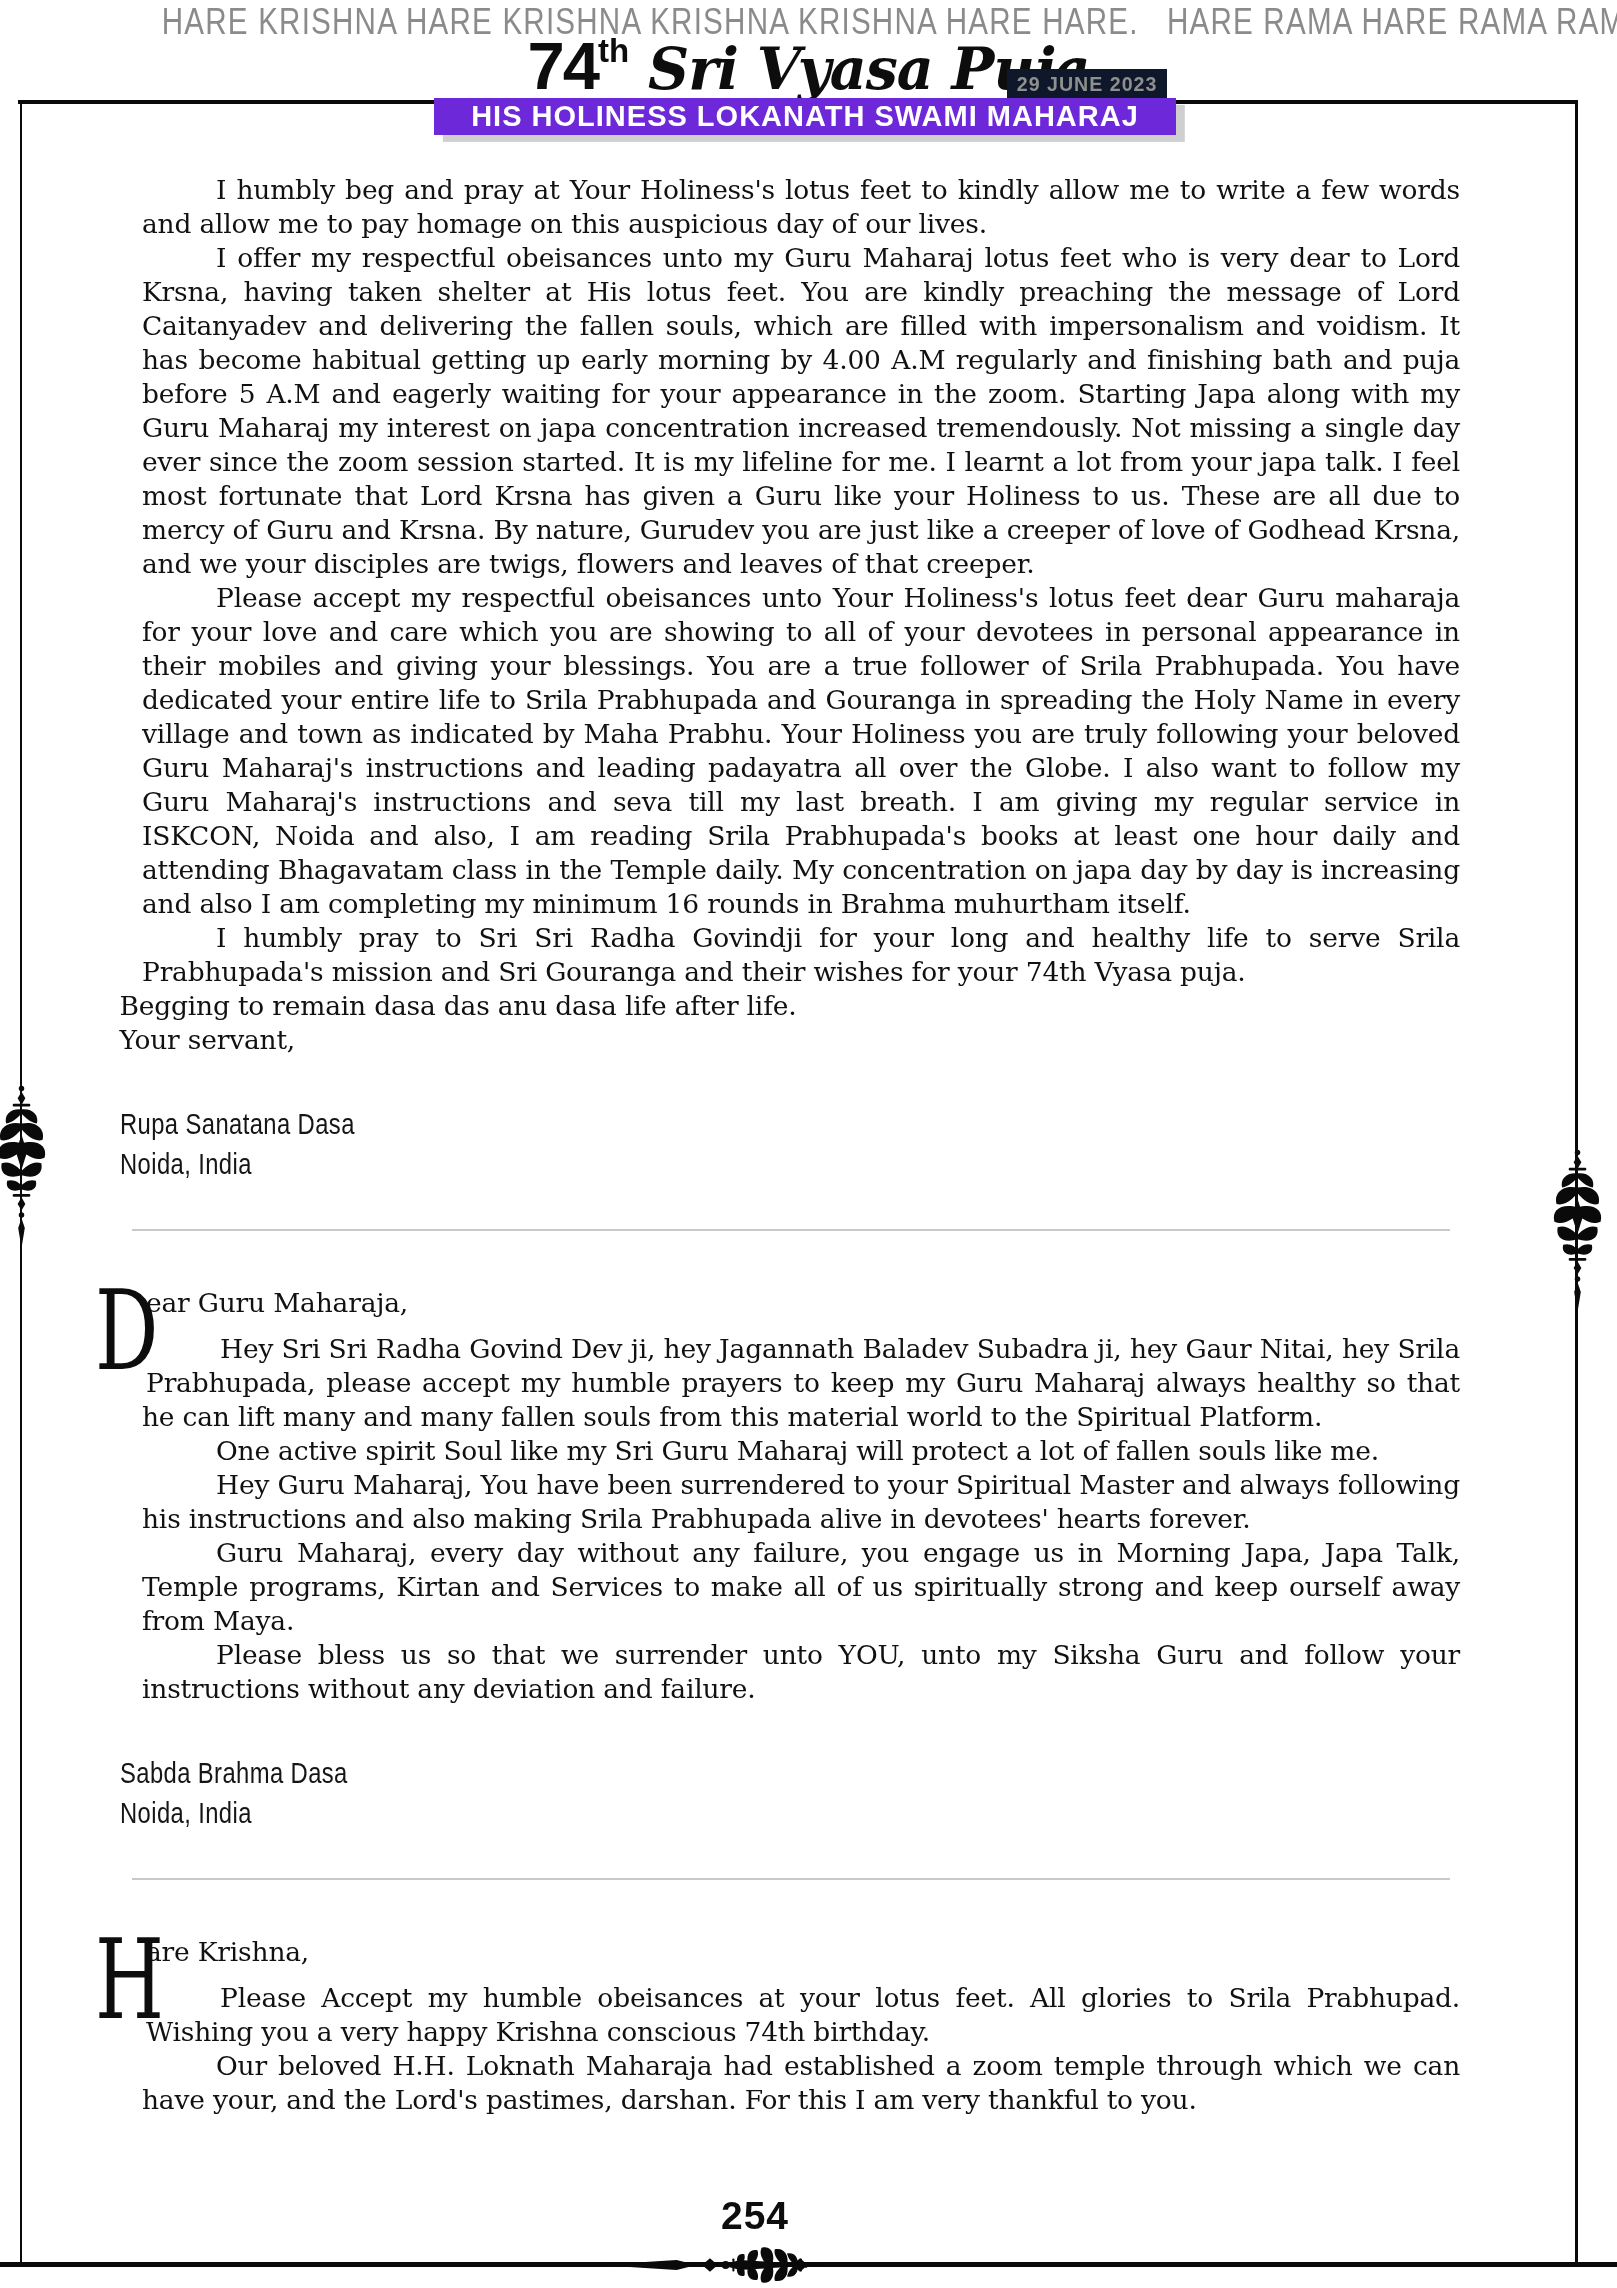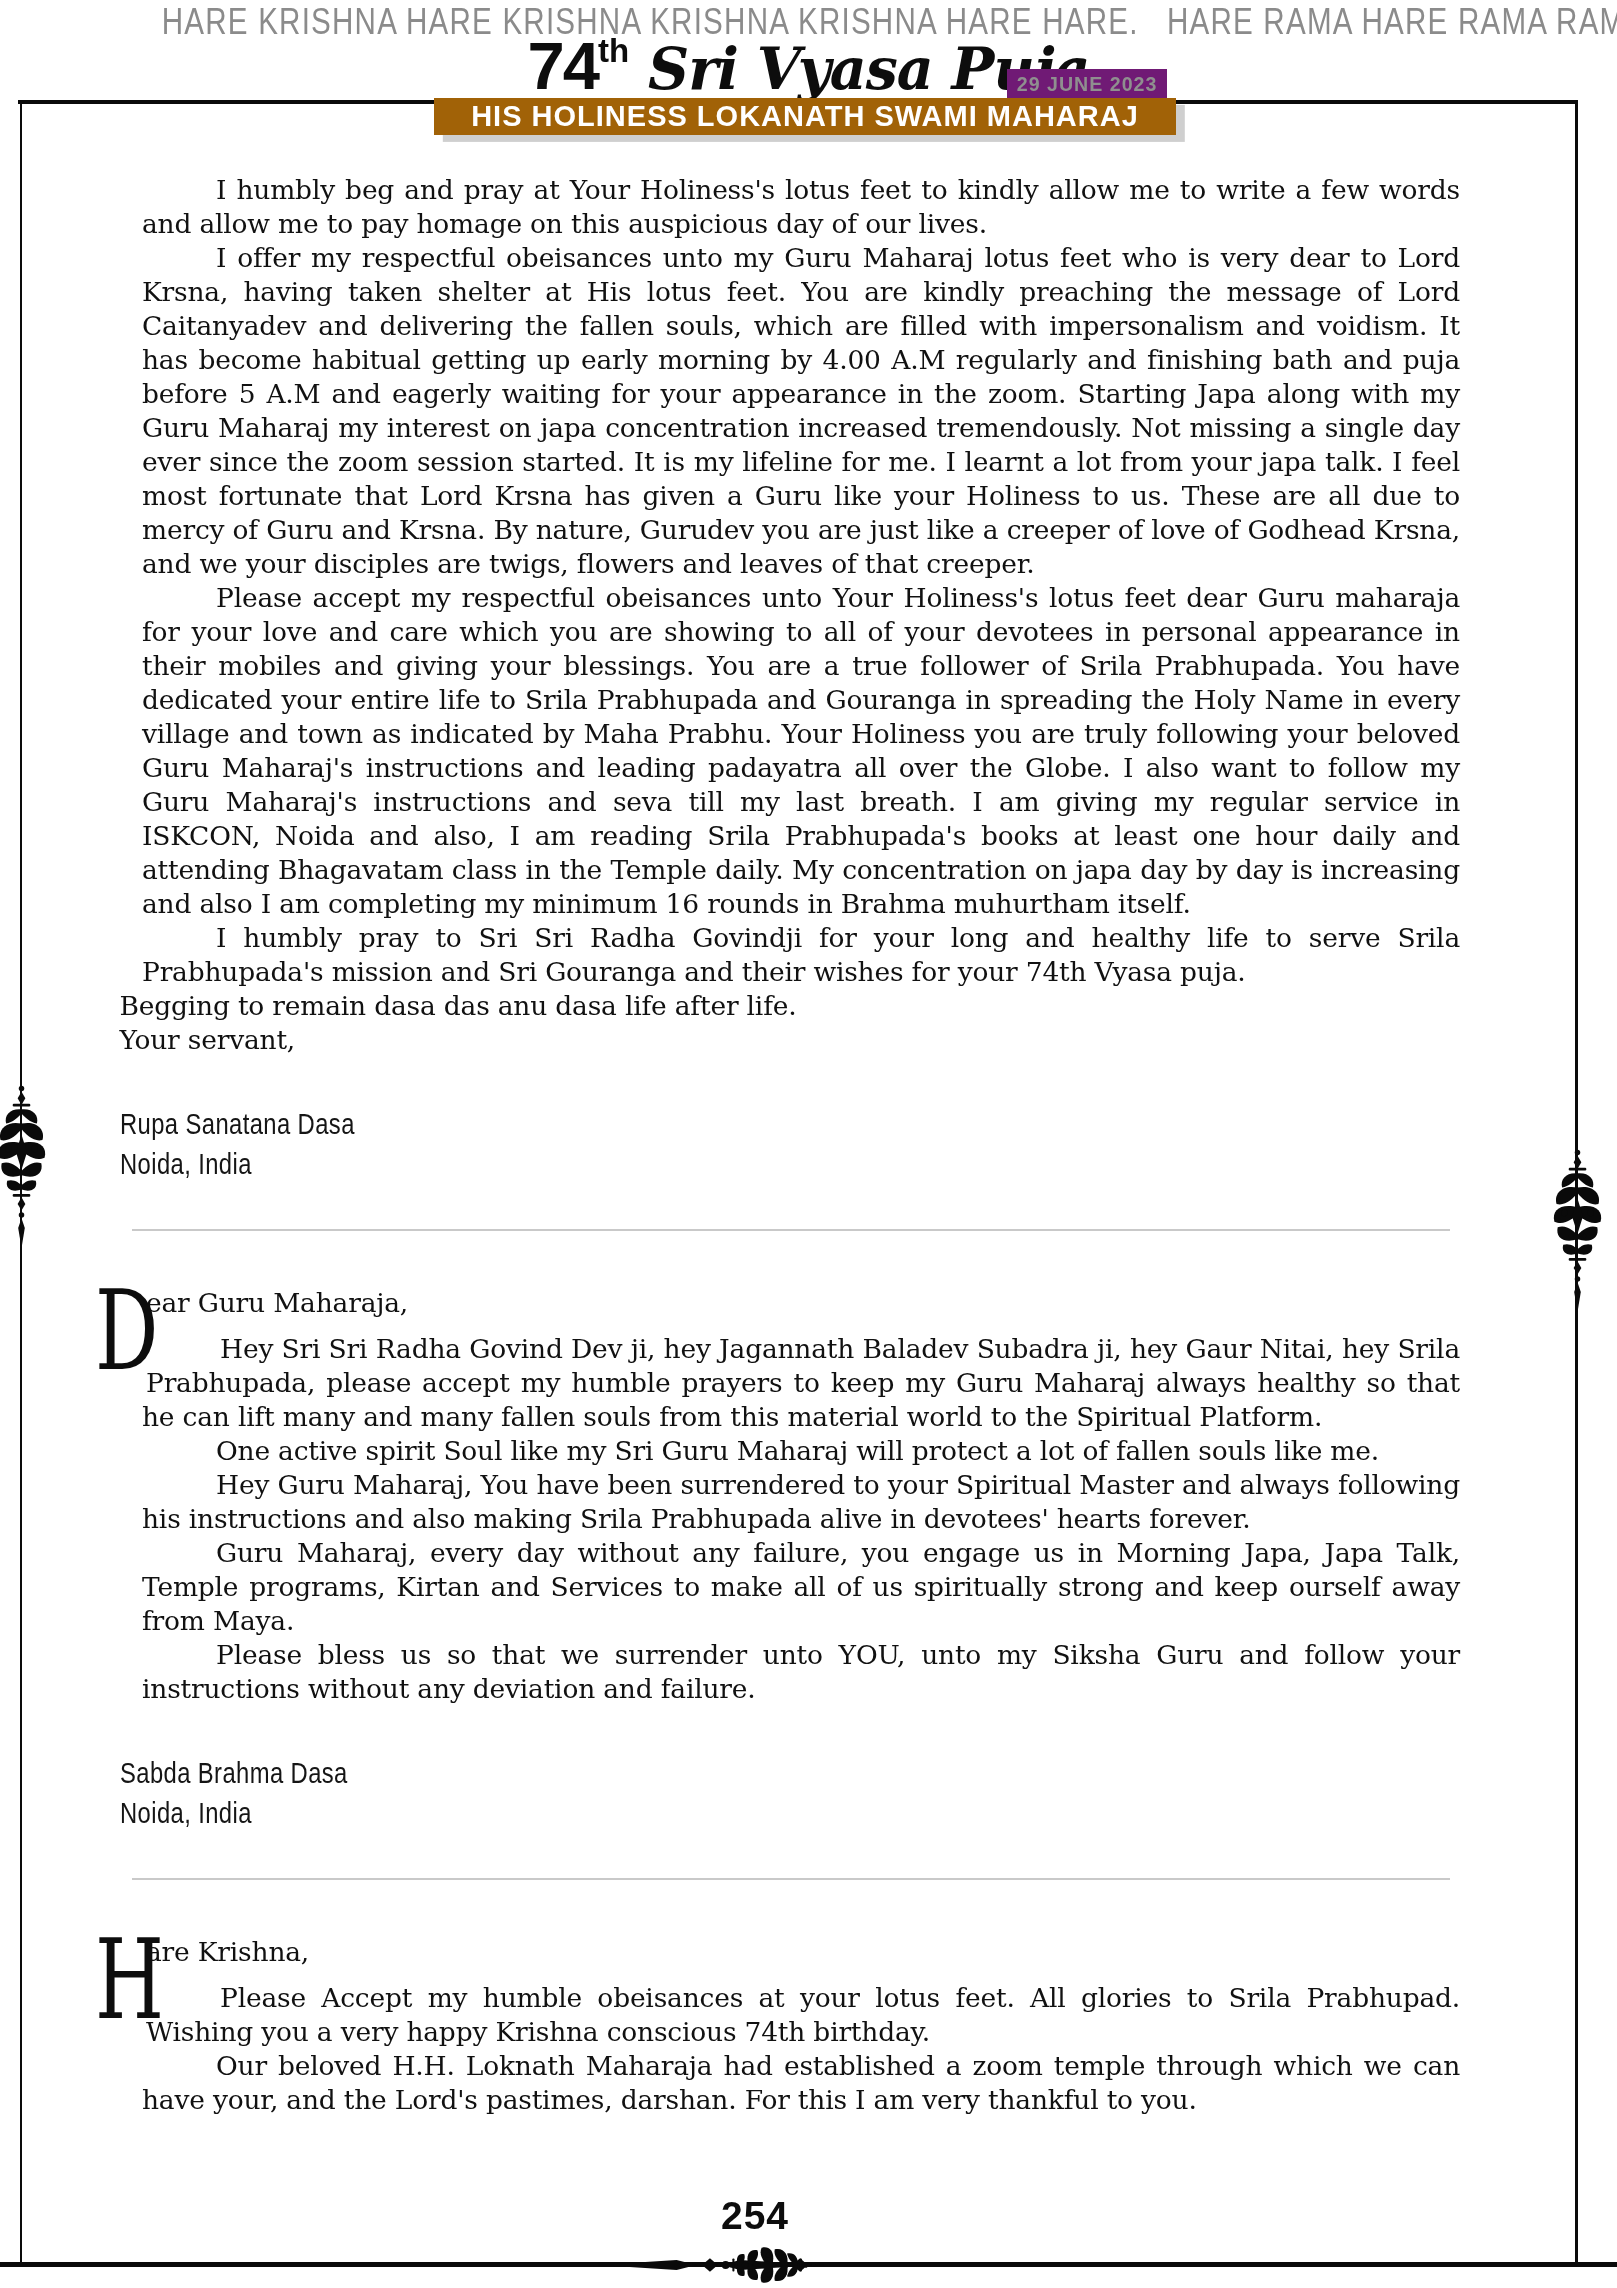--- a/index.html
+++ b/index.html
@@ -33,33 +33,33 @@
     font-family:"Liberation Sans", sans-serif;
     font-weight:800;font-size:33px;vertical-align:27.4px;color:#0d0d0d;
   }
   .title-script{
     font-family:"DejaVu Serif", serif;
     font-style:italic;font-weight:bold;font-size:57px;color:#0d0d0d;
     letter-spacing:-1px;
   }
   .date-badge{
     position:absolute;left:1007px;top:69px;
-    background:#701a75;color:#8f8f8f;
+    background:#0f172a;color:#8f8f8f;
     font-family:"Liberation Sans", sans-serif;
     font-weight:bold;font-size:19.6px;letter-spacing:1px;
     padding:3.9px 9.8px 2.9px 9.8px;white-space:nowrap;
   }
   
   .rule-top{position:absolute;left:17.6px;top:100px;width:1560px;height:3.9px;background:#0a0a0a;}
   .vline{position:absolute;top:100px;width:2.9px;height:2165px;background:#0a0a0a;}
   .vline.left{left:19.6px;}
   .vline.right{left:1575px;}
   .banner{
     position:absolute;left:434px;top:98px;width:742px;height:37px;
-    background:#a16207;color:#fff;
+    background:#6d28d9;color:#fff;
     display:flex;align-items:center;justify-content:center;
     font-family:"Liberation Sans", sans-serif;
     font-weight:bold;font-size:29px;letter-spacing:1px;white-space:nowrap;
     box-shadow:8.8px 6.9px 0 #cfcfcf;
   }
   .side-orn{position:absolute;width:55px;height:167px;}
   .side-orn.left{left:-5.9px;top:1083px;}
   .side-orn.right{left:1550px;top:1147px;}
   
   .column{

